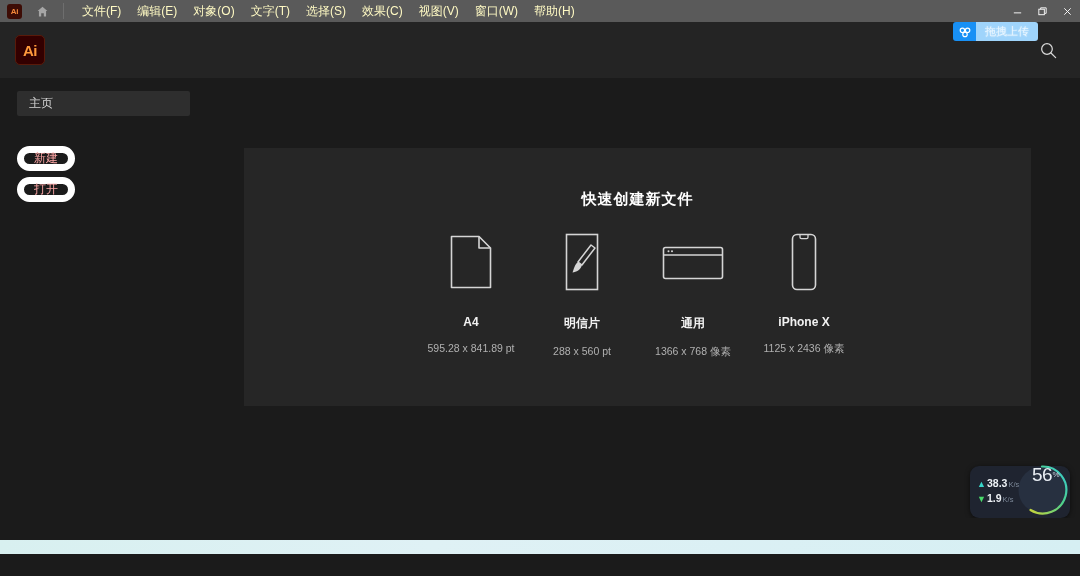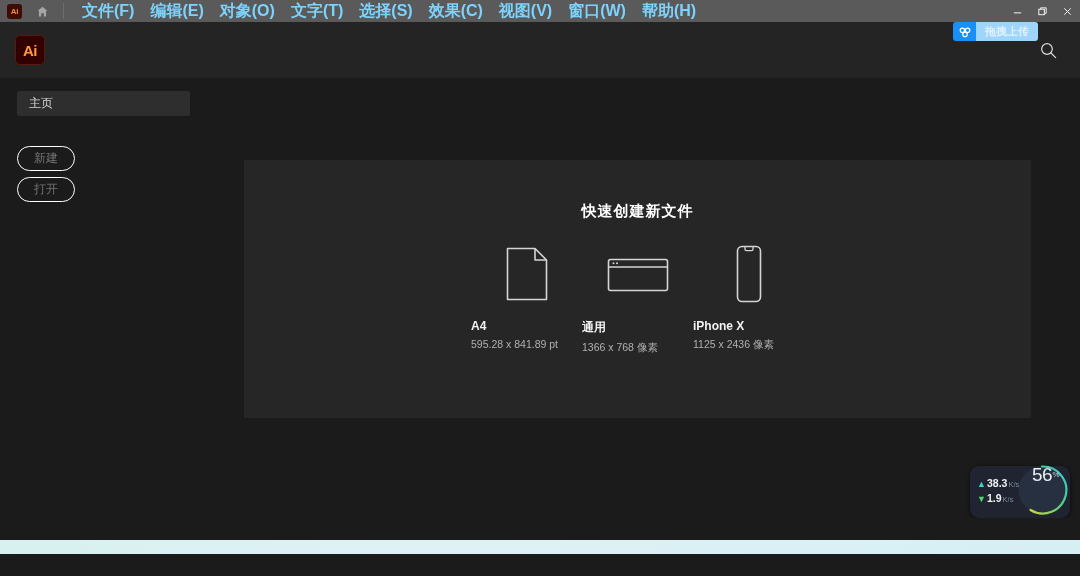--- a/index.html
+++ b/index.html
@@ -22,22 +22,22 @@
     background: #3d0c05; border-radius: 3px;
     display: flex; align-items: center; justify-content: center;
     color: #f5893a; font-size: 8px; font-weight: bold;
     letter-spacing: -0.3px;
   }
   .tb-home-icon { margin-left: 12px; width: 16px; height: 16px;
     display:flex; align-items:center; justify-content:center; }
   .tb-sep { width: 1px; height: 16px; background: #6e6e6e; margin-left: 13px; }
   .tb-menu { display: flex; align-items: center; margin-left: 10px; }
   .tb-menu-item {
-    color: #7dd3fc; font-size: 16px; padding: 2px 8px;
-    white-space: nowrap; cursor: default; font-weight: bold;
+    color: #fef9c3; font-size: 12px; padding: 2px 8px;
+    white-space: nowrap; cursor: default;
   }
   .tb-wincontrols { position: absolute; right: 0; top: 0; height: 22px; display: flex; }
   .tb-wc {
     width: 25px; height: 22px; display: flex; align-items: center; justify-content: center;
     color: #ffffff;
   }
 
   
   .appheader {
     height: 56px; width: 1080px; background: #242424;
@@ -73,42 +73,42 @@
 
   .sidebar { position: absolute; left: 0; top: 0; width: 230px; height: 476px; }
   .tab-home {
     margin: 13px 0 0 17px; width: 173px; height: 25px;
     background: #2e2e2e; border-radius: 2px;
     display: flex; align-items: center; padding-left: 12px;
     color: #d6d6d6; font-size: 12px;
   }
   .sb-btn {
     margin-left: 17px; width: 58px; height: 25px; border-radius: 13px;
-    border: 1px solid #ffffff; color: #737373; font-size: 12px;
+    border: 7px solid #ffffff; color: #fca5a5; font-size: 12px;
     display: flex; align-items: center; justify-content: center;
     background: transparent;
   }
   .sb-btn.new { margin-top: 30px; }
   .sb-btn.open { margin-top: 6px; }
 
   
   .panel {
-    position: absolute; left: 244px; top: 82px;
+    position: absolute; left: 244px; top: 70px;
     width: 787px; height: 258px; background: #262626;
   }
   .panel-title {
     text-align: center; margin-top: 42px;
     color: #ffffff; font-size: 15px; font-weight: bold; letter-spacing: 1px;
   }
   .presets {
     display: flex; justify-content: center; align-items: flex-start;
     margin-top: 22px; gap: 0px;
   }
   .preset {
-    width: 111px; display: flex; flex-direction: column; 
+    width: 111px; display: flex; flex-direction: column; align-items: center; gap: 8px;
   }
   .preset-art {
     height: 62px; display: flex; align-items: center; justify-content: center;
   }
   .preset-name {
     margin-top: 14px; color: #f2f2f2; font-size: 12px; font-weight: bold;
     white-space: nowrap;
   }
   .preset-dim {
     margin-top: 5px; color: #b0b0b0; font-size: 10.5px; white-space: nowrap;
@@ -235,20 +235,31 @@
         <div class="preset-art">
           <svg width="42" height="54" viewBox="0 0 42 54">
             <path d="M1.5 1.5 L29 1.5 L40.5 13 L40.5 52.5 L1.5 52.5 Z" fill="none" stroke="#d5d5d5" stroke-width="1.6" stroke-linejoin="round"></path>
             <path d="M29 1.5 L29 13 L40.5 13" fill="none" stroke="#d5d5d5" stroke-width="1.6" stroke-linejoin="round"></path>
           </svg>
         </div>
         <div class="preset-name">A4</div>
         <div class="preset-dim">595.28 x 841.89 pt</div>
       </div>
 
+      <div class="preset">
+        <div class="preset-art">
+          <svg width="42" height="58" viewBox="0 0 42 58">
+            <rect x="5.5" y="1.5" width="31" height="55" fill="none" stroke="#d5d5d5" stroke-width="1.6"></rect>
+            <path d="M30 12 L20 25 L17 29 L21 32 L24 28 L34 15 Z" fill="none" stroke="#d5d5d5" stroke-width="1.5" stroke-linejoin="round"></path>
+            <path d="M17 29 C13.5 31.5 13 36 11.5 39.5 C15.5 39 19.5 37 21 32 Z" fill="#d5d5d5"></path>
+          </svg>
+        </div>
+        <div class="preset-name">明信片</div>
+        <div class="preset-dim">288 x 560 pt</div>
+      </div>
 
       <div class="preset">
         <div class="preset-art">
           <svg width="62" height="42" viewBox="0 0 62 42">
             <rect x="1.5" y="6.5" width="59" height="31" rx="2" fill="none" stroke="#d5d5d5" stroke-width="1.6"></rect>
             <path d="M1.5 14 L60.5 14" stroke="#d5d5d5" stroke-width="1.4"></path>
             <circle cx="6.5" cy="10.3" r="1" fill="#d5d5d5"></circle>
             <circle cx="10" cy="10.3" r="1" fill="#d5d5d5"></circle>
           </svg>
         </div>

